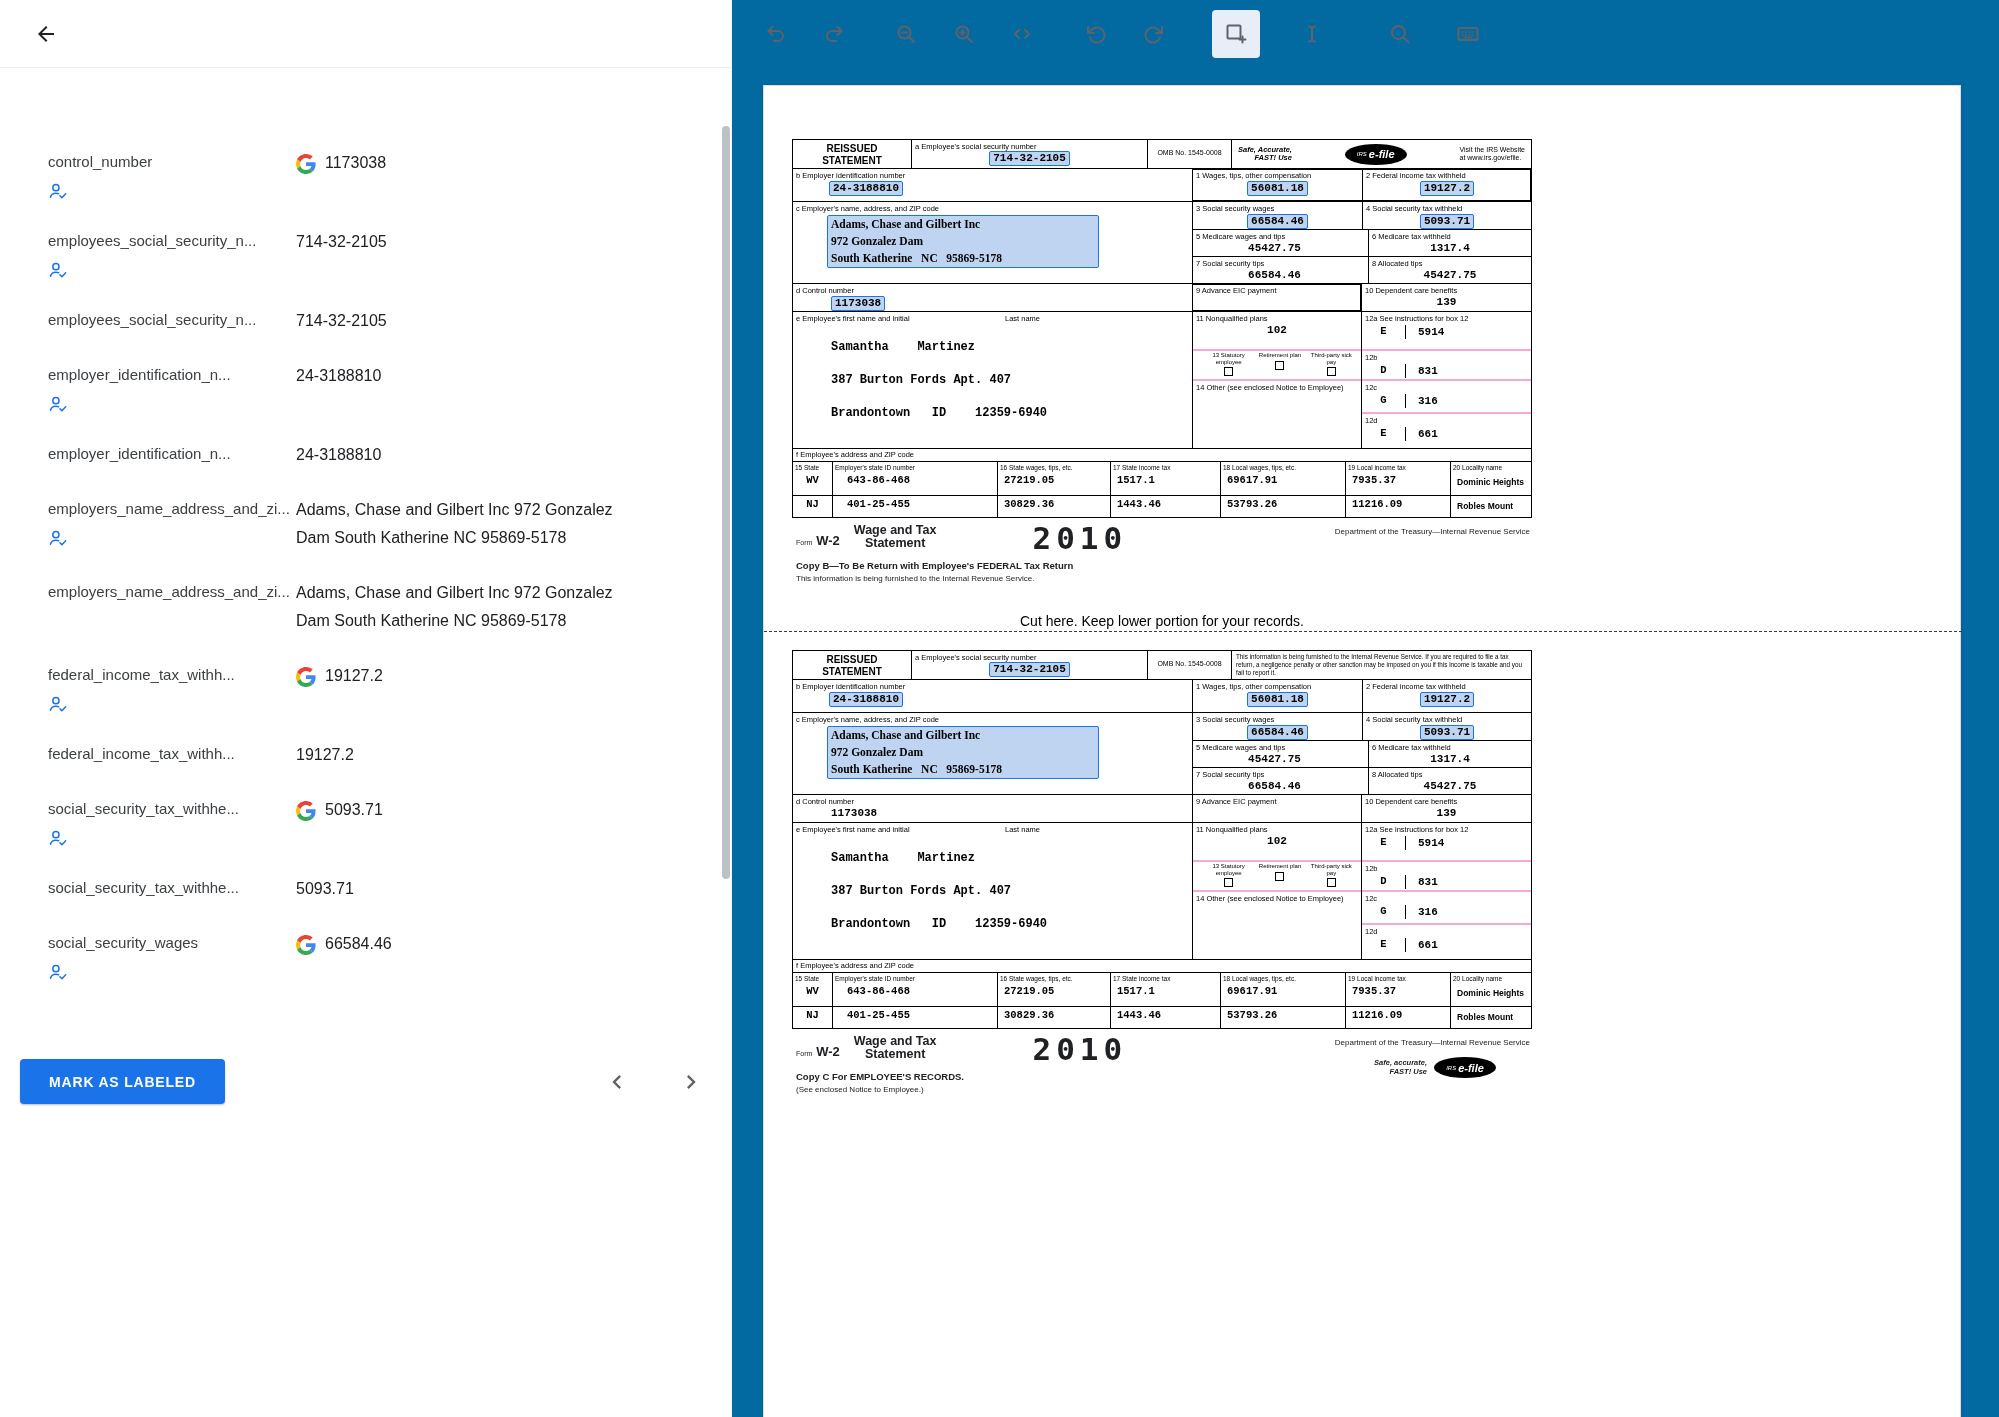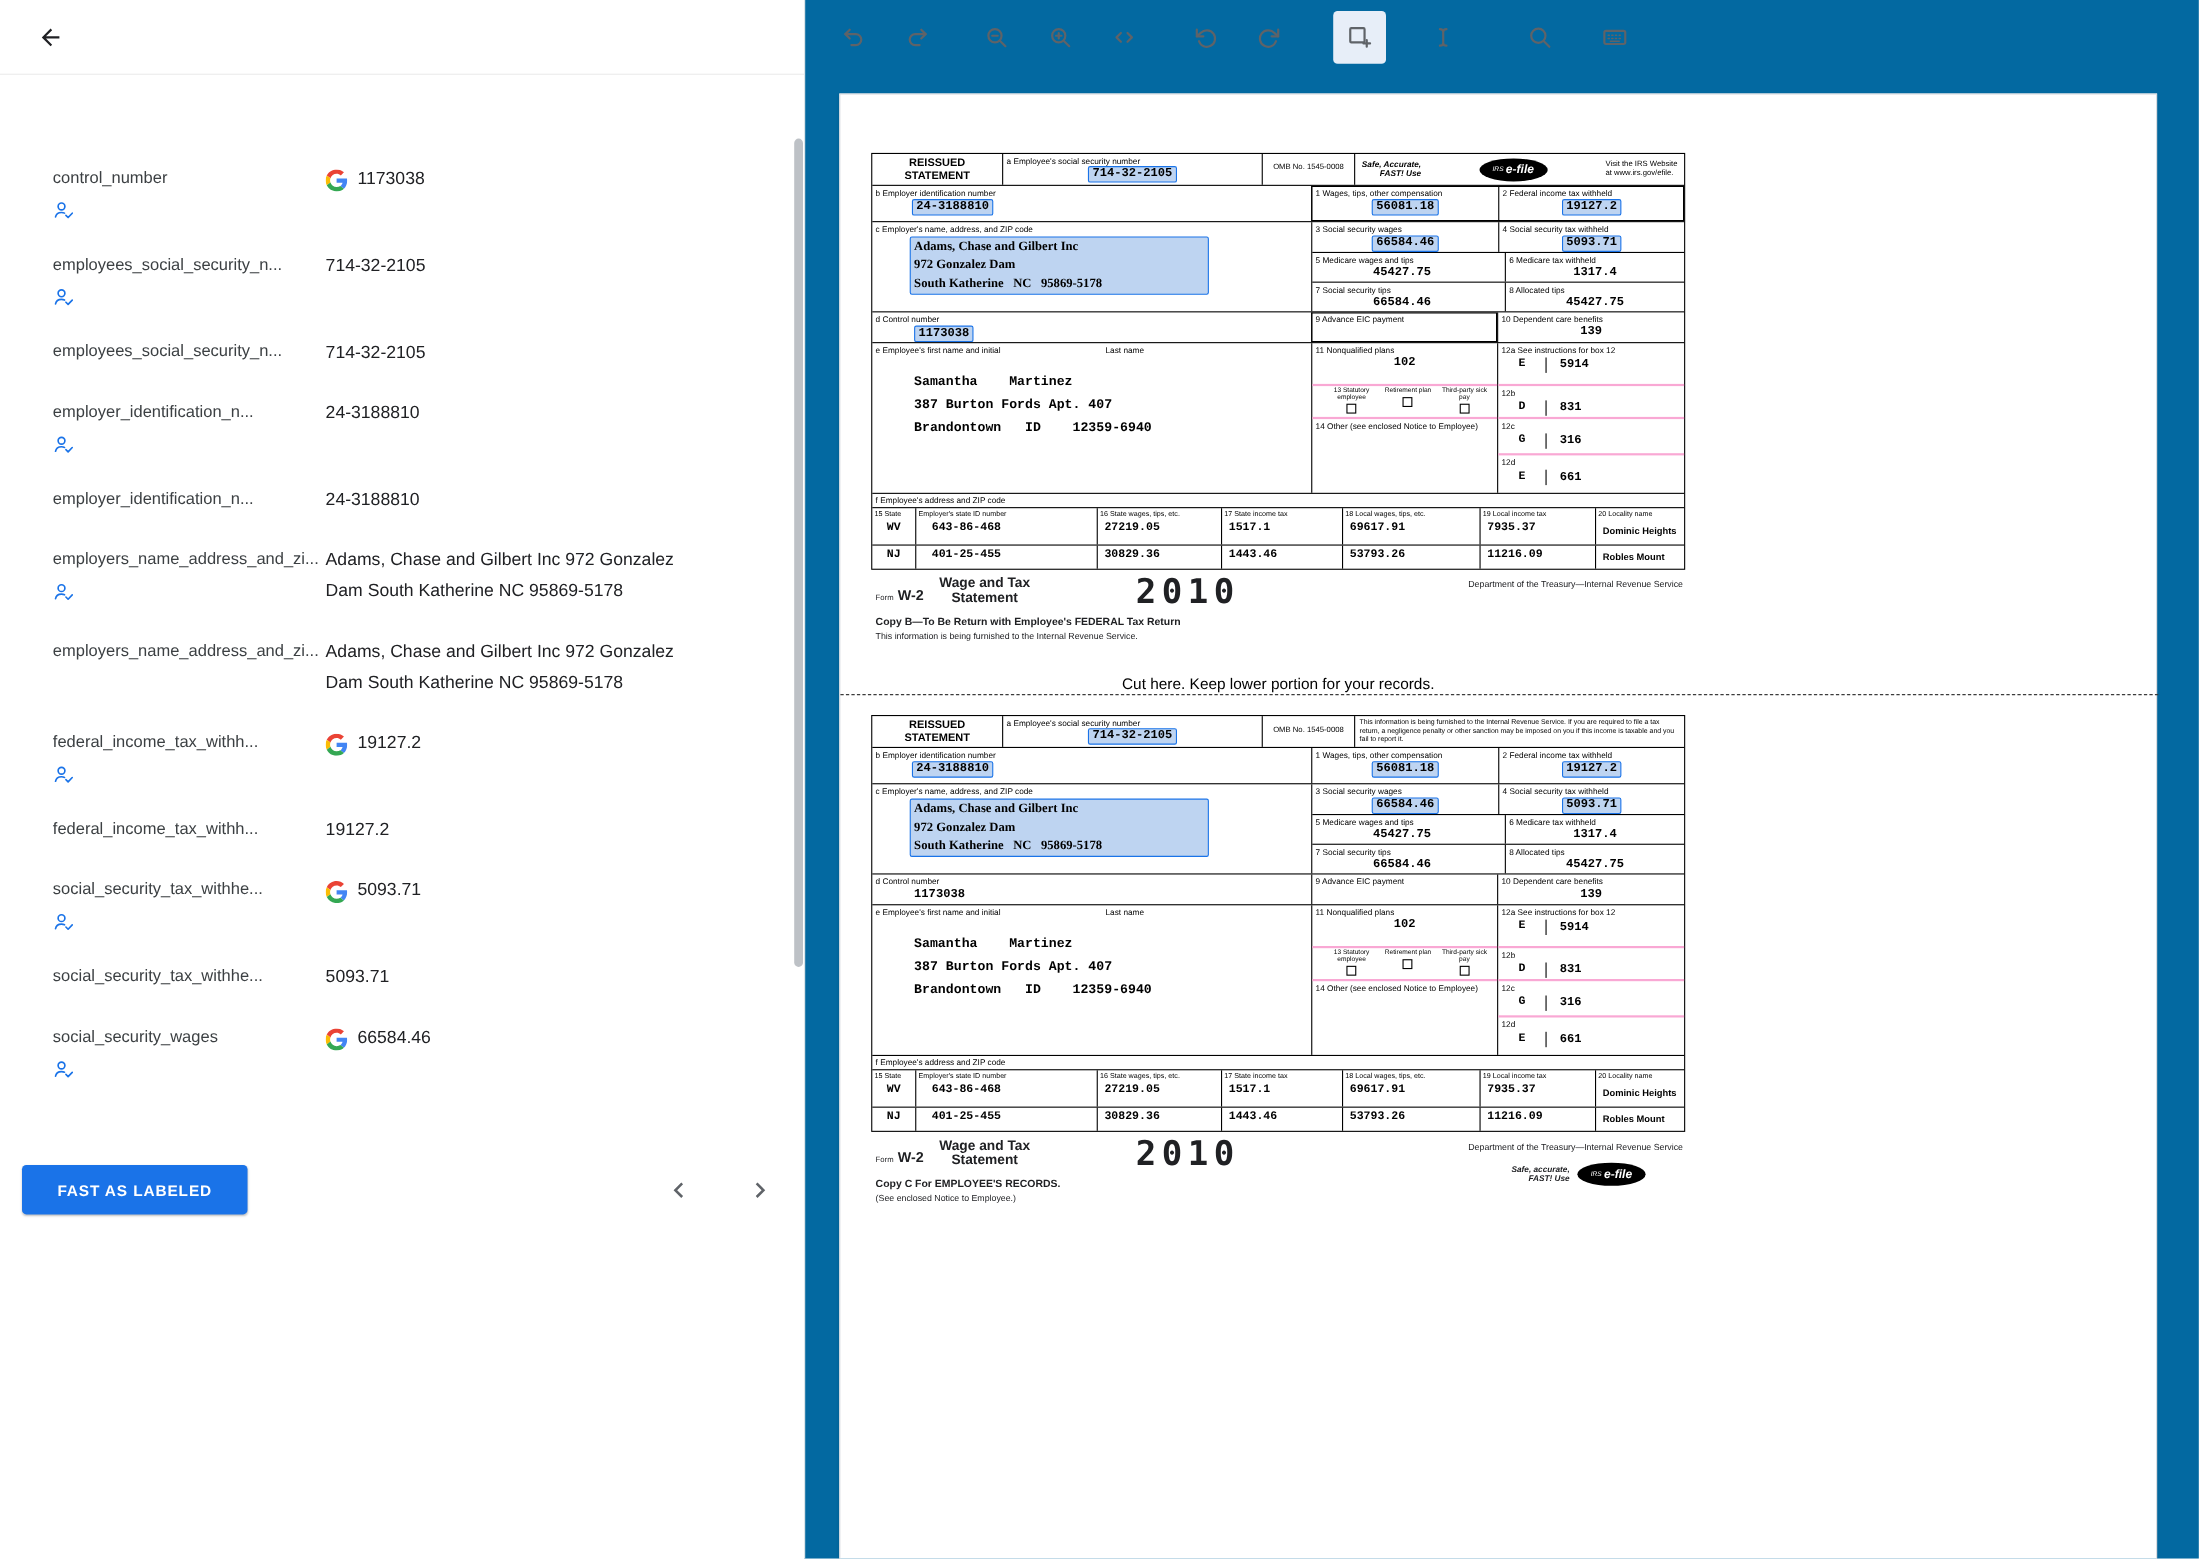--- a/index.html
+++ b/index.html
@@ -71,21 +71,21 @@
 
   .efile-head { display:flex; align-items:center; justify-content:space-between; height:100%; padding:2px 6px; }
   .safe { font-size:7.5px; font-weight:bold; font-style:italic; line-height:8.5px; text-align:right; }
   .visit { font-size:7px; line-height:8.5px; }
   .efile-oval { background:#000; color:#fff; border-radius:50%; min-width:62px; height:21px; display:flex; align-items:center; justify-content:center; gap:2px; }
   .irs-small { font-size:6px; font-style:italic; }
   .efile-text { font-size:11px; font-weight:bold; font-style:italic; }
   .head-note { font-size:6.3px; line-height:8px; padding:2px 4px; }
 
   .employer-block { margin:2px 0 0 34px; width:272px; font-family:"Liberation Mono","DejaVu Sans Mono",monospace; font-size:11.5px; font-weight:bold; line-height:17px; }
-  .emp-line { font-family:"Liberation Mono","DejaVu Sans Mono",monospace; font-size:12px; font-weight:bold; line-height:21px; margin-left:38px; }
+  .emp-line { font-family:"Liberation Mono","DejaVu Sans Mono",monospace; font-size:12px; font-weight:bold; line-height:21px; margin-left:38px;margin-top:12px; }
   .lastname-label { position:absolute; left:212px; top:2px; font-size:7.5px; }
 
   .code-row { display:flex; margin-top:2px; align-items:stretch; }
   .code { width:44px; text-align:center; border-right:1px solid #000; font-family:"Liberation Mono","DejaVu Sans Mono",monospace; font-size:10.5px; font-weight:bold; }
   .codeval { padding-left:12px; }
 
   .cb-row { display:flex; justify-content:space-around; padding:1px 4px 0 10px; }
   .cb { display:flex; flex-direction:column; align-items:center; width:52px; }
   .cb-label { font-size:6px; line-height:6.5px; text-align:center; }
   .cb-box { width:9px; height:9px; border:1px solid #000; margin-top:2px; }
@@ -313,21 +313,21 @@
           <path fill="#34A853" d="M24 48c6.48 0 11.93-2.13 15.89-5.81l-7.73-6c-2.15 1.45-4.92 2.3-8.16 2.3-6.26 0-11.57-4.22-13.47-9.91l-7.98 6.19C6.51 42.62 14.62 48 24 48z"></path>
         </svg>
       </span>
       <span>66584.46</span>
     </div>
   </div>
       </div>
     <div class="lp-scrollbar"></div>
 
     <div class="lp-bottom">
-      <button class="mark-btn">FAST AS LABELED</button>
+      <button class="mark-btn">MARK AS LABELED</button>
       <button class="page-btn prev">
         <svg width="28" height="28" viewBox="0 0 24 24">
             <path d="M15.41 7.41 14 6l-6 6 6 6 1.41-1.41L10.83 12z" fill="#5f6368"></path>
           </svg>
       </button>
       <button class="page-btn next">
         <svg width="28" height="28" viewBox="0 0 24 24">
             <path d="M10 6 8.59 7.41 13.17 12l-4.58 4.59L10 18l6-6z" fill="#5f6368"></path>
           </svg>
       </button>

